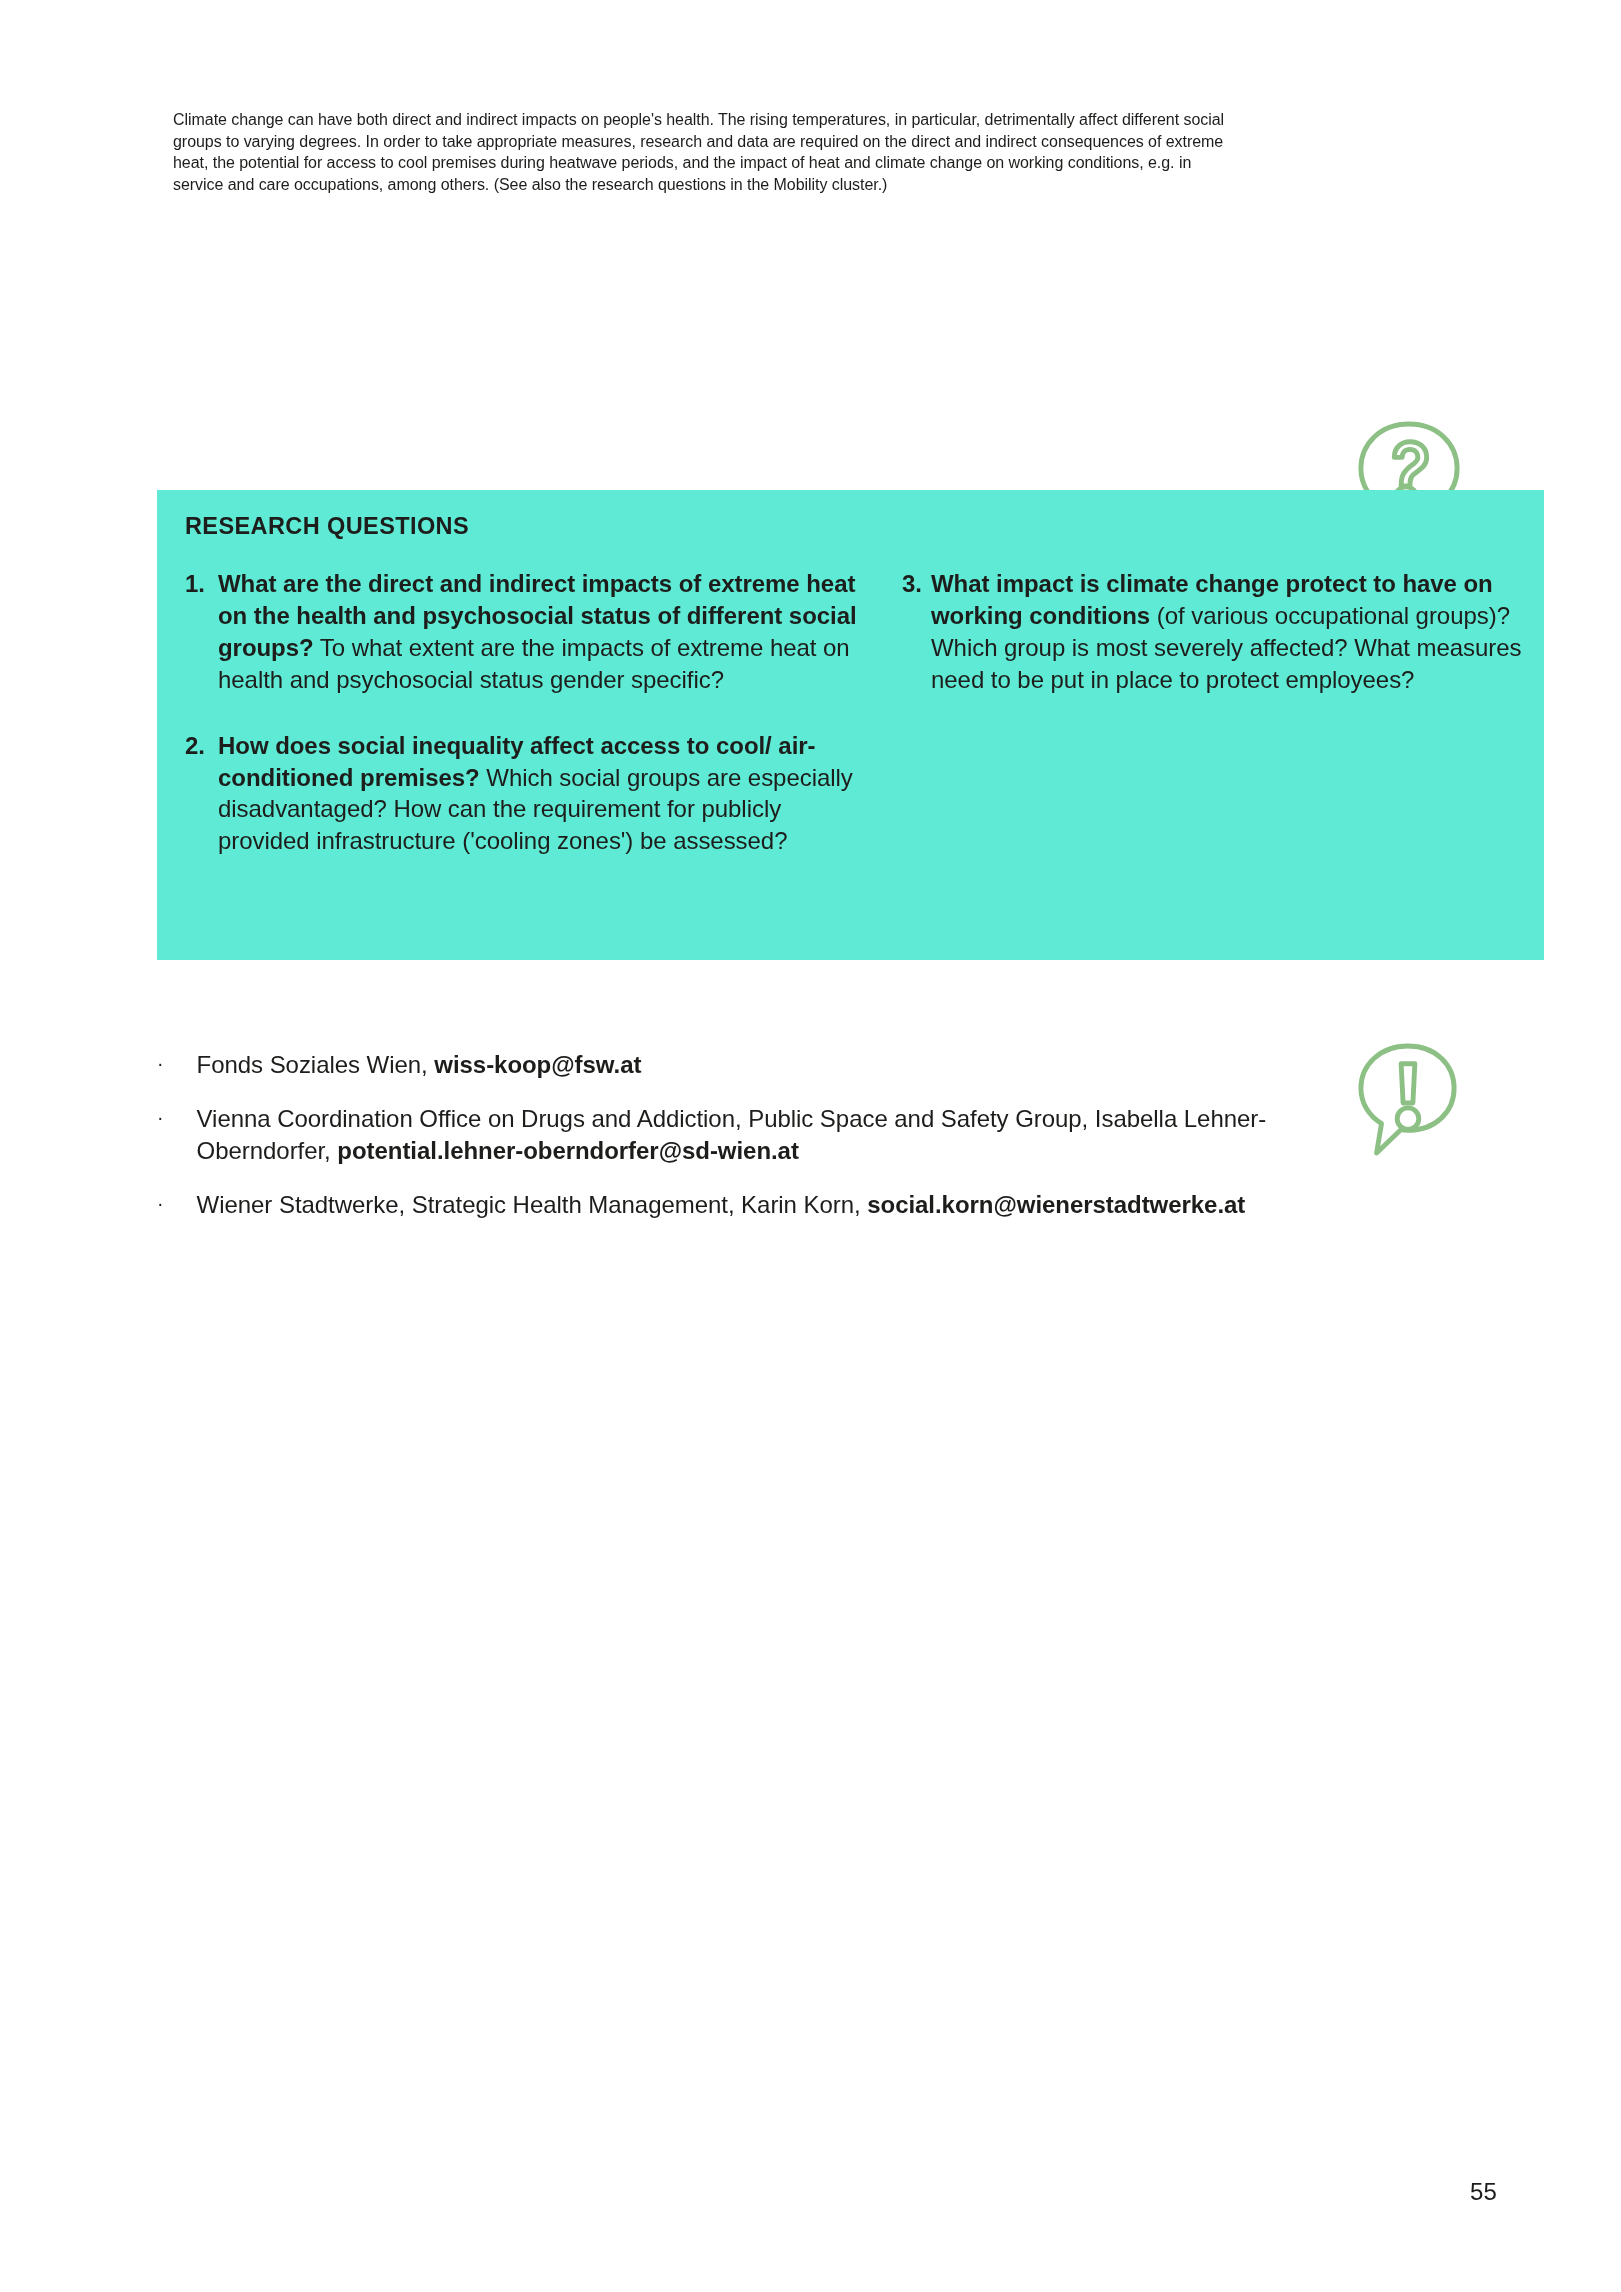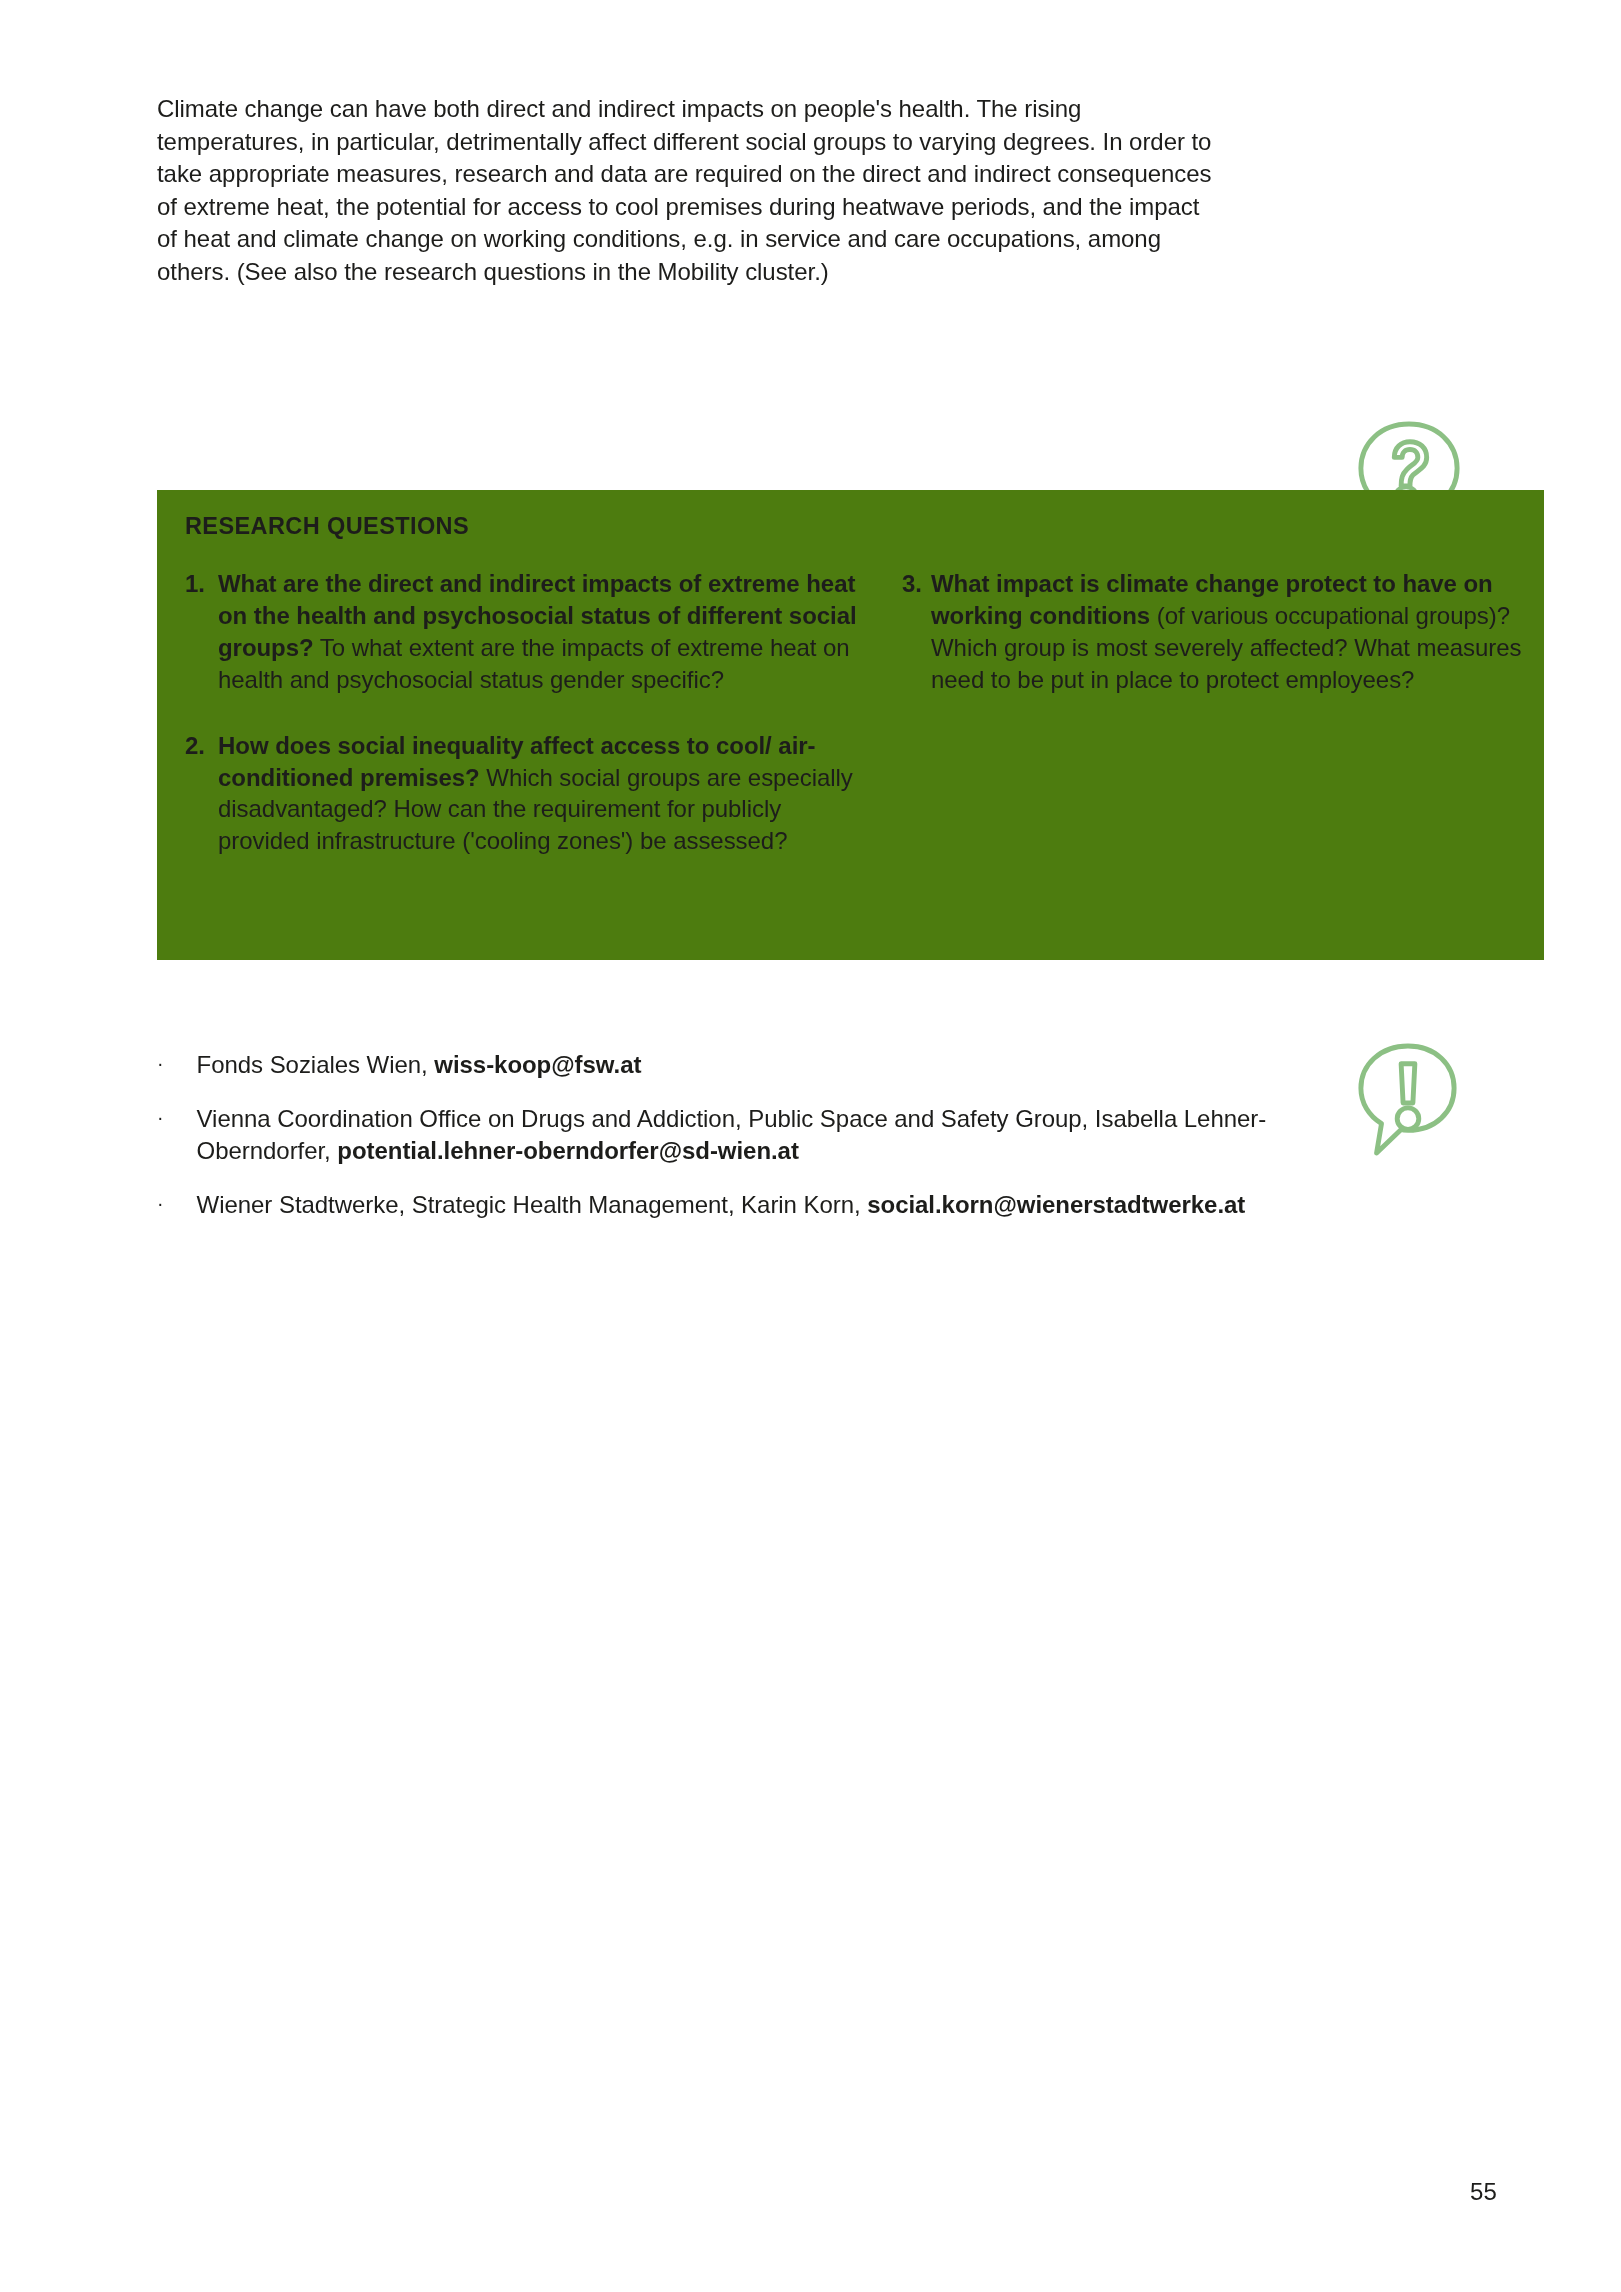--- a/index.html
+++ b/index.html
@@ -31,35 +31,35 @@
 
   .page-title {
     font-size: 42px;
     font-weight: bold;
     letter-spacing: -0.3px;
     margin: 0 0 21.6px 0;
     line-height: 1.1;
   }
 
   .intro {
-    font-size: 24px;
+    font-size: 16px;
     line-height: 1.355;
     width: 1068px;
-    margin: 0;
+    margin: 16px;
     letter-spacing: -0.05px;
   }
 
   
   .rq-panel {
     position: absolute;
     left: 157px;
     top: 490px;
     width: 1387px;
     height: 470px;
-    background: #4d7c0f;
+    background: #5eead4;
     box-sizing: border-box;
   }
 
   .rq-heading {
     position: absolute;
     left: 28px;
     top: 22.5px;
     font-size: 23.5px;
     font-weight: bold;
     letter-spacing: 0.4px;

